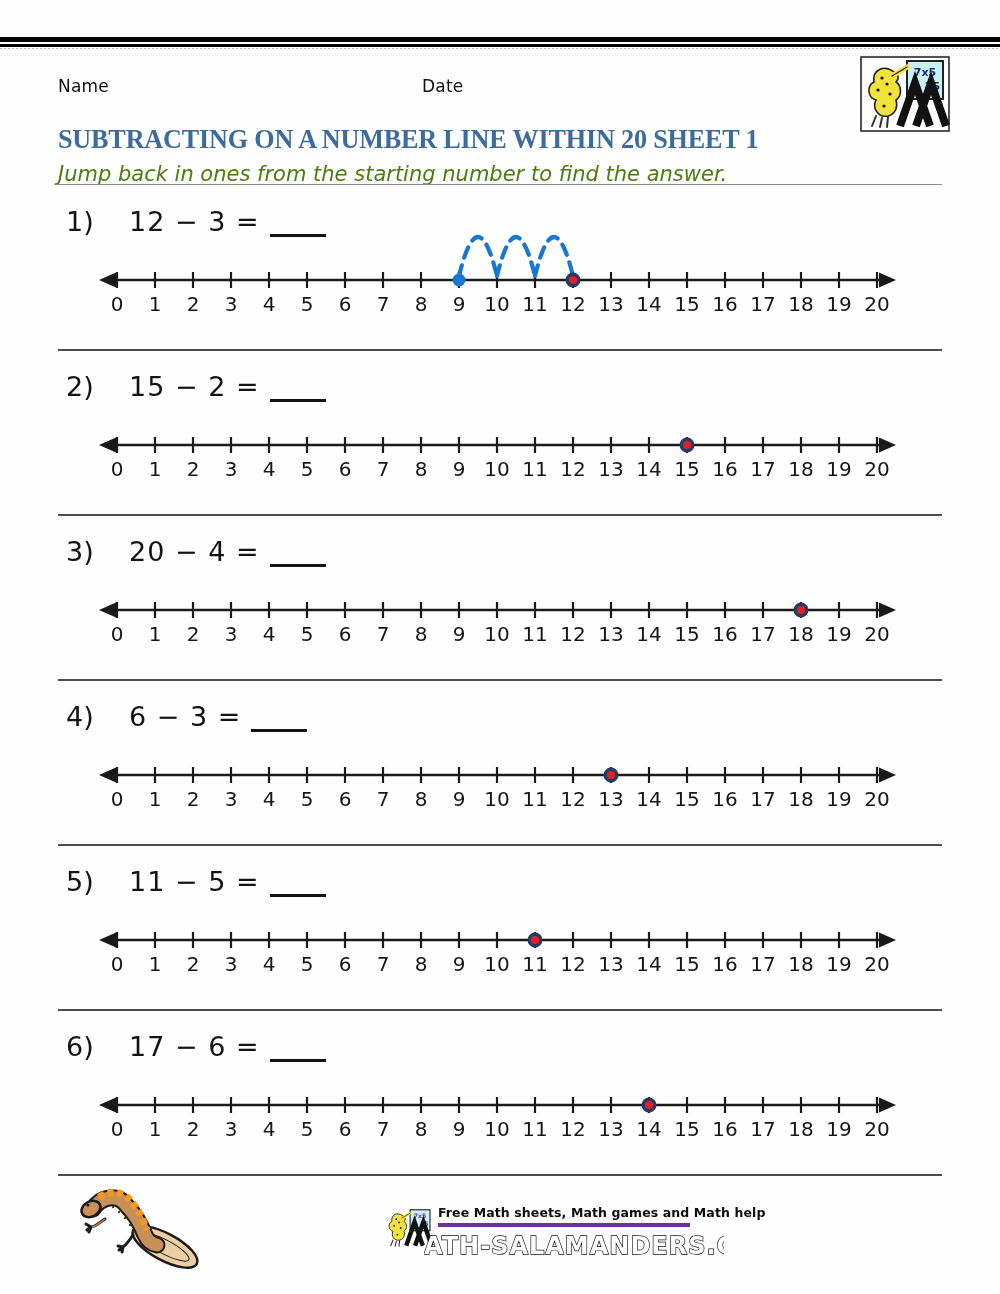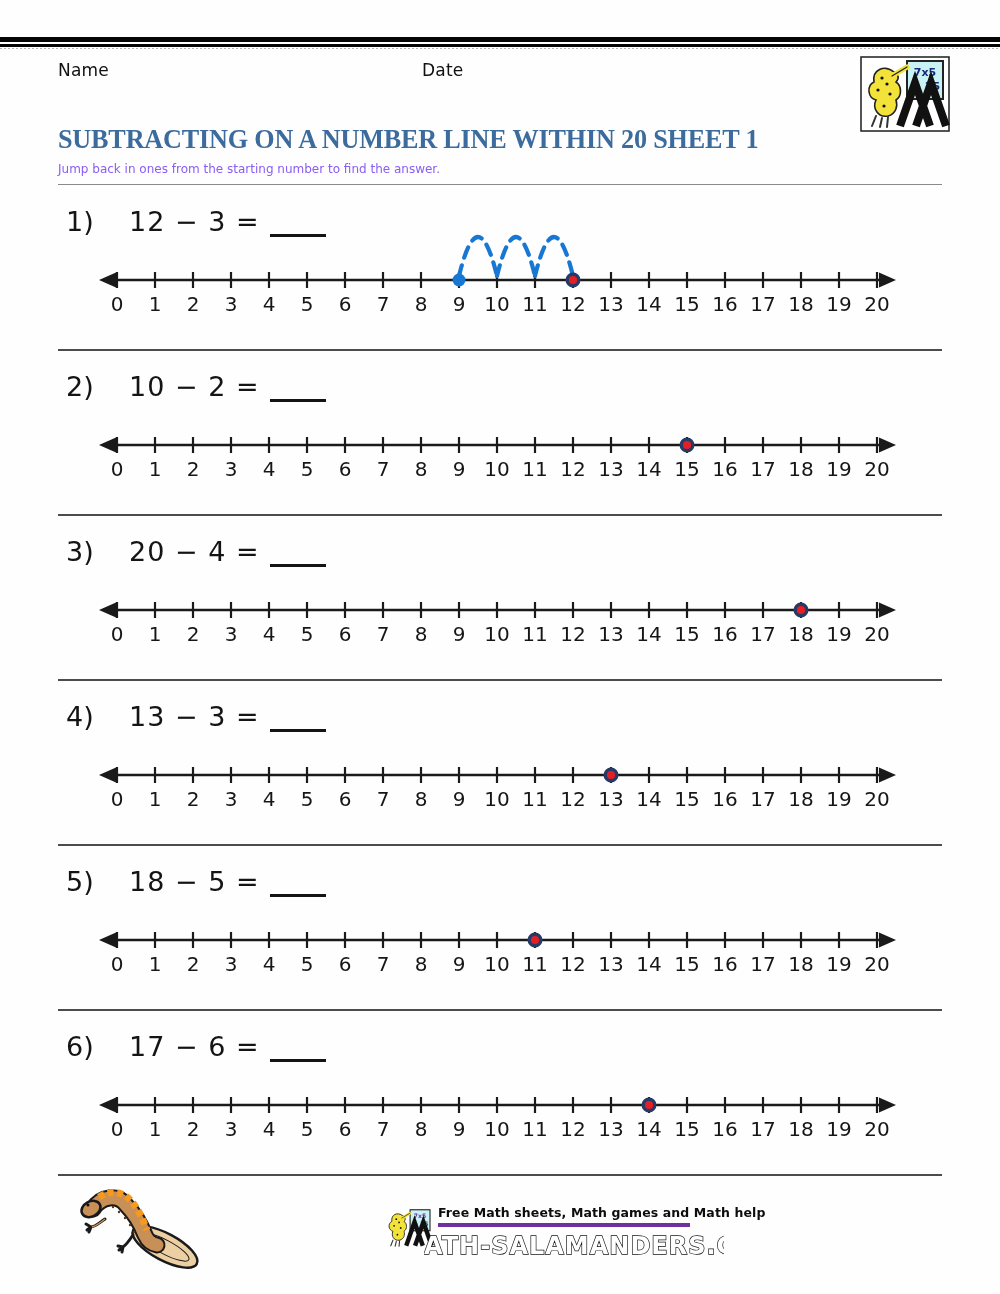--- a/index.html
+++ b/index.html
@@ -12,36 +12,36 @@
     color:#161616;
     overflow:hidden;
   }
   
   .topbar{position:absolute;top:37px;left:0;width:100%;}
   .topbar .b1{height:5px;background:#050505;}
   .topbar .b2{height:2px;background:#ffffff;}
   .topbar .b3{height:2.5px;background:#050505;}
   .topbar .b4{height:1px;margin-top:1px;background:repeating-linear-gradient(90deg,#b5b5b5 0 2px,#fdfefd 2px 4px);}
 
-  .hdr-label{position:absolute;top:60px;font-size:17px;letter-spacing:.2px;color:#111;}
+  .hdr-label{position:absolute;top:76px;font-size:17px;letter-spacing:.2px;color:#111;}
   .name-label{left:58px;}
   .date-label{left:410px;margin-left:12px;}
 
   .corner-logo{position:absolute;top:56px;left:860px;width:90px;height:76px;}
 
   .title{
     position:absolute;top:124px;left:58px;margin:0;
     font-family:"Liberation Serif","DejaVu Serif",serif;
     font-size:27px;font-weight:600;letter-spacing:-.2px;
     color:#3c6b9e;white-space:nowrap;
     transform:scaleX(.97);transform-origin:left center;
   }
   .instruction{
     position:absolute;top:162px;left:58px;margin:0;
-    font-size:12px;color:#8b5cf6;white-space:nowrap;
+    font-style:italic;font-size:21px;color:#4d7c0f;white-space:nowrap;
   }
   .rule-light{position:absolute;top:184px;left:58px;width:884px;height:0;border-top:1.6px solid #8a8a8a;}
 
   .problems{position:absolute;top:186px;left:0;width:1000px;}
   .problem{
     position:relative;height:163px;margin:0 58px;width:884px;
     border-bottom:2px solid #4c4c4c;
   }
   .equation{
     position:absolute;top:20px;left:8px;
@@ -163,21 +163,21 @@
           <path d="M 497 78 Q 516 0 535 78" fill="none" stroke="#1877d2" stroke-width="4.2" stroke-dasharray="11 8" stroke-linecap="round"></path>
           <path d="M 535 78 Q 554 0 573 78" fill="none" stroke="#1877d2" stroke-width="4.2" stroke-dasharray="11 8" stroke-linecap="round"></path>
           <circle cx="459" cy="82" r="6.5" fill="#1877d2"></circle>
           <circle cx="573" cy="82" r="5.8" fill="#e31e25" stroke="#263a66" stroke-width="3.4"></circle>
         </svg>
   </div>
 
   <div class="problem">
     <div class="equation">
       <span class="pnum">2)</span>
-      <span class="expr">10 − 2 =</span>
+      <span class="expr">15 − 2 =</span>
       <span class="blank"></span>
     </div>
     <svg class="nl-svg" viewBox="0 0 1000 125">
           <line x1="103" y1="82" x2="892" y2="82" stroke="#1a1a1a" stroke-width="2.6"></line>
           <polygon points="99,82 116,74.5 116,89.5" fill="#1a1a1a"></polygon>
           <polygon points="896,82 879,74.5 879,89.5" fill="#1a1a1a"></polygon>
           <line x1="117" y1="74" x2="117" y2="90" stroke="#1a1a1a" stroke-width="2.2"></line>
           <text class="ticklabel" x="117" y="113" text-anchor="middle">0</text>
           <line x1="155" y1="74" x2="155" y2="90" stroke="#1a1a1a" stroke-width="2.2"></line>
           <text class="ticklabel" x="155" y="113" text-anchor="middle">1</text>
@@ -275,21 +275,21 @@
           <text class="ticklabel" x="839" y="113" text-anchor="middle">19</text>
           <line x1="877" y1="74" x2="877" y2="90" stroke="#1a1a1a" stroke-width="2.2"></line>
           <text class="ticklabel" x="877" y="113" text-anchor="middle">20</text>
           <circle cx="801" cy="82" r="5.8" fill="#e31e25" stroke="#263a66" stroke-width="3.4"></circle>
         </svg>
   </div>
 
   <div class="problem">
     <div class="equation">
       <span class="pnum">4)</span>
-      <span class="expr">13 − 3 =</span>
+      <span class="expr">6 − 3 =</span>
       <span class="blank"></span>
     </div>
     <svg class="nl-svg" viewBox="0 0 1000 125">
           <line x1="103" y1="82" x2="892" y2="82" stroke="#1a1a1a" stroke-width="2.6"></line>
           <polygon points="99,82 116,74.5 116,89.5" fill="#1a1a1a"></polygon>
           <polygon points="896,82 879,74.5 879,89.5" fill="#1a1a1a"></polygon>
           <line x1="117" y1="74" x2="117" y2="90" stroke="#1a1a1a" stroke-width="2.2"></line>
           <text class="ticklabel" x="117" y="113" text-anchor="middle">0</text>
           <line x1="155" y1="74" x2="155" y2="90" stroke="#1a1a1a" stroke-width="2.2"></line>
           <text class="ticklabel" x="155" y="113" text-anchor="middle">1</text>
@@ -331,21 +331,21 @@
           <text class="ticklabel" x="839" y="113" text-anchor="middle">19</text>
           <line x1="877" y1="74" x2="877" y2="90" stroke="#1a1a1a" stroke-width="2.2"></line>
           <text class="ticklabel" x="877" y="113" text-anchor="middle">20</text>
           <circle cx="611" cy="82" r="5.8" fill="#e31e25" stroke="#263a66" stroke-width="3.4"></circle>
         </svg>
   </div>
 
   <div class="problem">
     <div class="equation">
       <span class="pnum">5)</span>
-      <span class="expr">18 − 5 =</span>
+      <span class="expr">11 − 5 =</span>
       <span class="blank"></span>
     </div>
     <svg class="nl-svg" viewBox="0 0 1000 125">
           <line x1="103" y1="82" x2="892" y2="82" stroke="#1a1a1a" stroke-width="2.6"></line>
           <polygon points="99,82 116,74.5 116,89.5" fill="#1a1a1a"></polygon>
           <polygon points="896,82 879,74.5 879,89.5" fill="#1a1a1a"></polygon>
           <line x1="117" y1="74" x2="117" y2="90" stroke="#1a1a1a" stroke-width="2.2"></line>
           <text class="ticklabel" x="117" y="113" text-anchor="middle">0</text>
           <line x1="155" y1="74" x2="155" y2="90" stroke="#1a1a1a" stroke-width="2.2"></line>
           <text class="ticklabel" x="155" y="113" text-anchor="middle">1</text>

